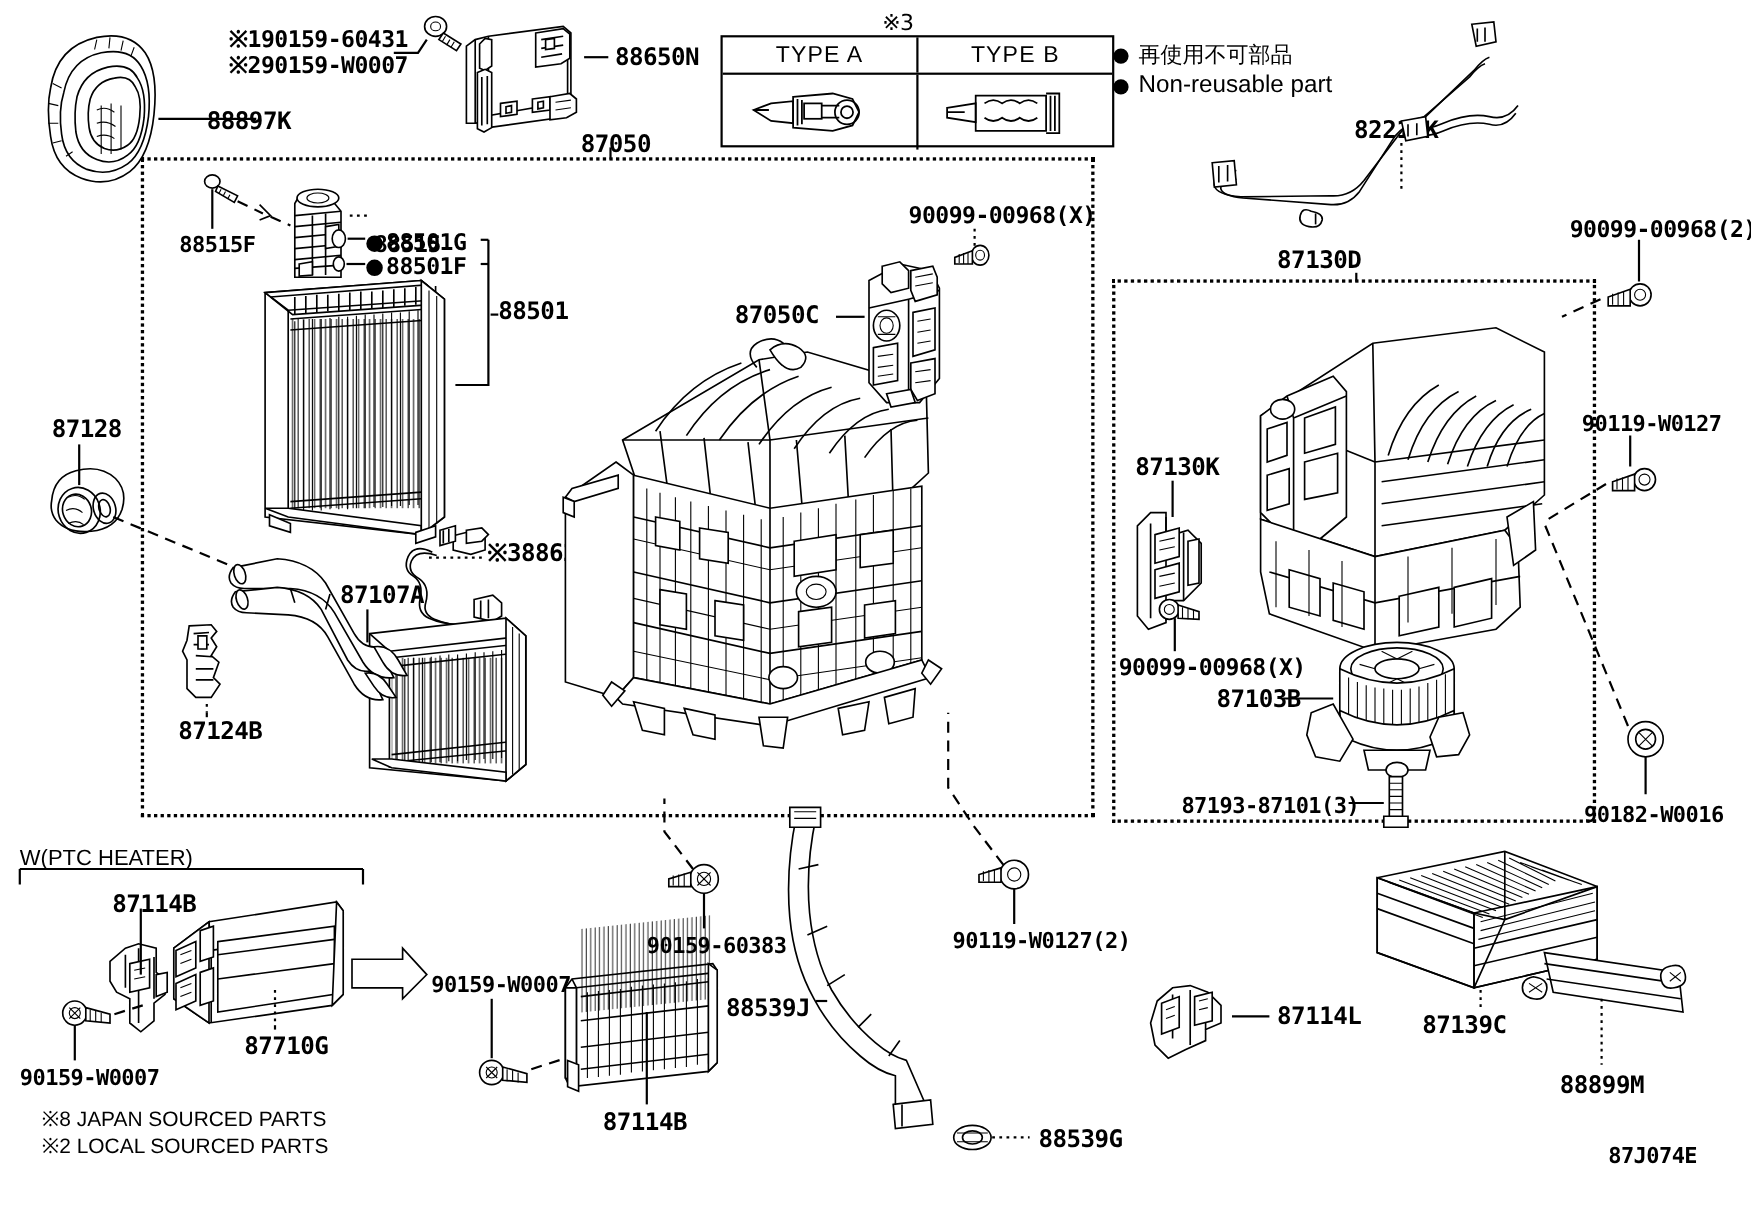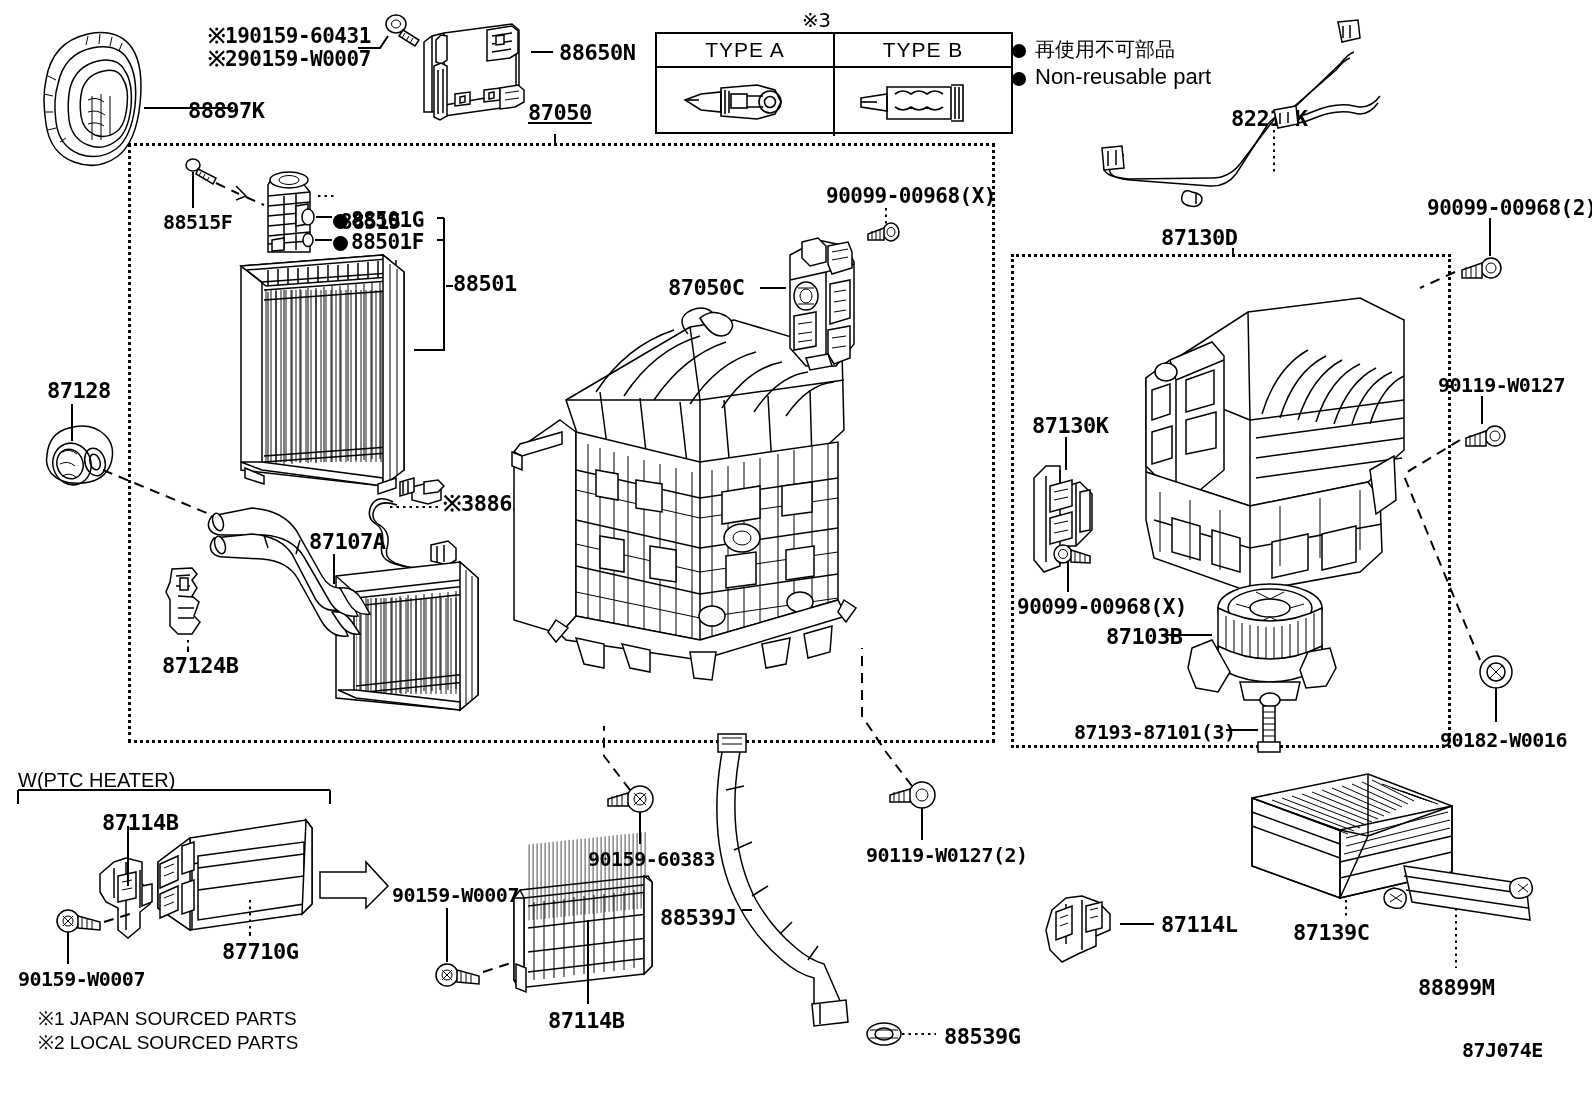--- a/index.html
+++ b/index.html
@@ -82,21 +82,21 @@
     <span class="bullet"></span><span>再使用不可部品</span>
   </div>
   <div style="position:absolute;left:1012px;top:64px;font-size:22px;" class="sans">
     <span class="bullet"></span><span>Non-reusable part</span>
   </div>
 
   <div class="lbl s22" style="left:160px;top:100px;margin-left:28px;">88897K</div>
   <div class="lbl s21" style="left:208px;top:26px;">※190159-60431</div>
   <div class="lbl s21" style="left:208px;top:49px;">※290159-W0007</div>
   <div class="lbl s22" style="left:559px;top:42px;">88650N</div>
-  <div class="lbl s22" style="left:528px;top:102px;text-decoration:underline;">87050</div>
+  <div class="lbl s22" style="left:528px;top:121px;">87050</div>
 
   <div class="lbl s20" style="left:163px;top:212px;">88515F</div>
   <div class="lbl s21" style="left:340px;top:186px;margin-top:26px;">88515</div>
 
   <div style="position:absolute;left:333px;top:210px;">
     <span class="bullet" style="width:15px;height:15px;margin-right:3px;"></span><span class="lbl s21" style="position:static;display:inline;">88501G</span>
   </div>
   <div style="position:absolute;left:333px;top:232px;">
     <span class="bullet" style="width:15px;height:15px;margin-right:3px;"></span><span class="lbl s21" style="position:static;display:inline;">88501F</span>
   </div>
@@ -116,21 +116,21 @@
   <div class="lbl s22" style="left:1032px;top:415px;">87130K</div>
   <div class="lbl s21" style="left:1017px;top:597px;">90099-00968(X)</div>
   <div class="lbl s22" style="left:1106px;top:626px;">87103B</div>
   <div class="lbl s20" style="left:1074px;top:722px;">87193-87101(3)</div>
   <div class="lbl s20" style="left:1440px;top:730px;">90182-W0016</div>
 
   <div class="lbl s20 sans" style="left:18px;top:770px;letter-spacing:0;text-align:center;">W(PTC HEATER)</div>
   <div class="lbl s22" style="left:102px;top:812px;">87114B</div>
   <div class="lbl s22" style="left:222px;top:941px;">87710G</div>
   <div class="lbl s20" style="left:18px;top:969px;">90159-W0007</div>
-  <div class="lbl s19 sans" style="left:38px;top:1009px;letter-spacing:0;">※1 JAPAN SOURCED PARTS</div>
+  <div class="lbl s19 sans" style="left:38px;top:1009px;letter-spacing:0;">※8 JAPAN SOURCED PARTS</div>
   <div class="lbl s19 sans" style="left:38px;top:1033px;letter-spacing:0;">※2 LOCAL SOURCED PARTS</div>
 
   <div class="lbl s20" style="left:392px;top:885px;">90159-W0007</div>
   <div class="lbl s20" style="left:588px;top:849px;">90159-60383</div>
   <div class="lbl s22" style="left:548px;top:1010px;">87114B</div>
   <div class="lbl s22" style="left:660px;top:907px;">88539J</div>
   <div class="lbl s22" style="left:944px;top:1026px;">88539G</div>
   <div class="lbl s20" style="left:866px;top:845px;">90119-W0127(2)</div>
 
   <div class="lbl s22" style="left:1161px;top:914px;">87114L</div>

